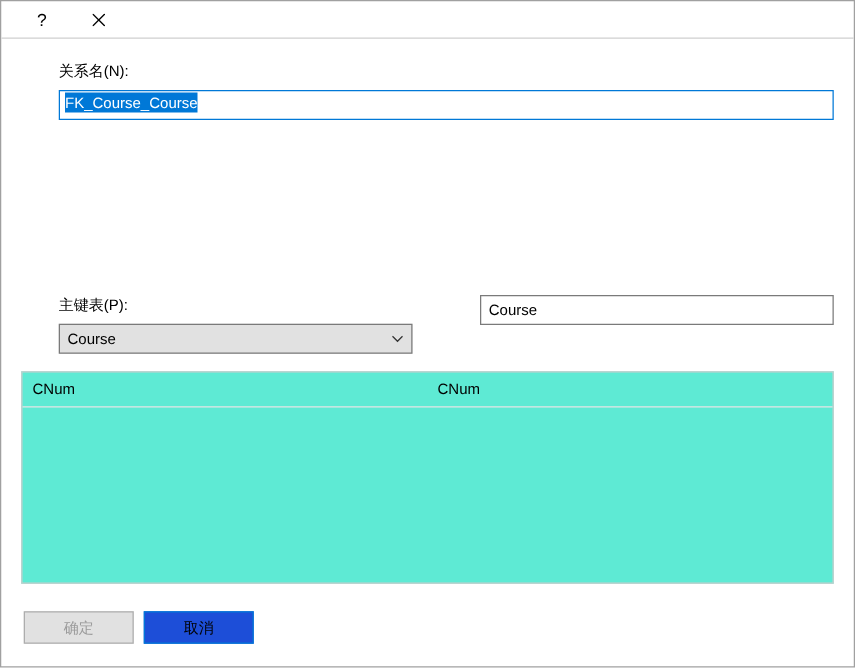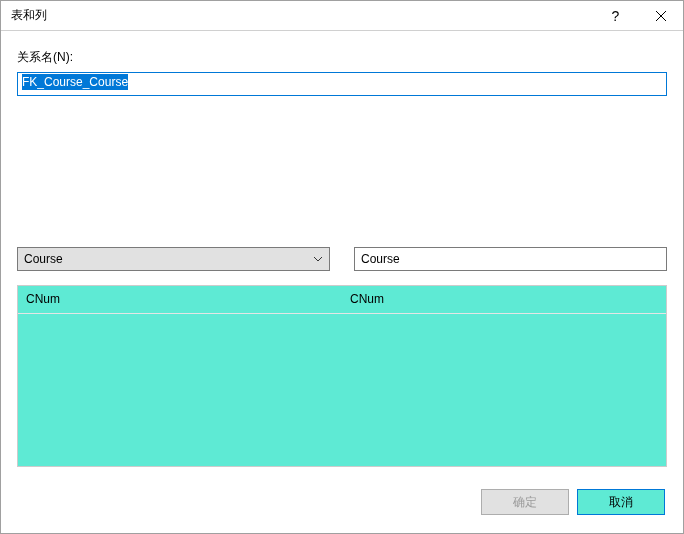--- a/index.html
+++ b/index.html
@@ -3,43 +3,42 @@
 <meta charset="utf-8">
 <style>
   * { box-sizing: border-box; font-family: "Microsoft YaHei", "Segoe UI", Tahoma, sans-serif; font-size: 12px; }
   body { margin: 0; background: #fff; width: 684px; height: 534px; display: flex; flex-direction: column; border: 1px solid #a0a0a0; }
   .titlebar { height: 30px; display: flex; align-items: center; padding: 0 0 0 10px; border-bottom: 1px solid #d0d0d0; }
   .titlebar .title { flex: 1; }
   .titlebar .tbtn { width: 45px; height: 30px; display: flex; align-items: center; justify-content: center; }
   .titlebar .tbtn svg { width: 10px; height: 10px; }
   .content { flex: 1; padding: 18px 16px 10px 16px; display: flex; flex-direction: column; }
   .row { display: flex; gap: 24px; }
-  .col { flex: 1; display: flex; flex-direction: column; }
+  .col { flex: 1; display: flex; flex-direction: column; margin-left: 30px; }
   .label { margin-bottom: 6px; }
   .textinput { width: 100%; height: 24px; border: 1px solid #0078d7; padding: 2px 4px; outline: none; }
   .textinput.selected { background: #fff; }
   .textinput .sel { background: #0078d7; color: #ffffff; padding: 1px 0; }
   .dropdown { width: 100%; height: 24px; border: 1px solid #7a7a7a; background: #e1e1e1; display: flex; align-items: center; padding: 0 6px; justify-content: space-between; }
   .dropdown .chev { width: 10px; height: 10px; }
   .readonly { width: 100%; height: 24px; border: 1px solid #7a7a7a; background: #fff; display: flex; align-items: center; padding: 0 6px; }
   .table-wrap { margin-top: 14px; border: 1px solid #ccc; flex: 1; background: #5eead4; display:flex; flex-direction:column; }
   .table-row { display: flex; height: 28px; }
   .table-row.header { border-bottom: 1px solid #e5e5e5; }
   .table-cell { flex: 1; padding: 6px 8px; }
-  .footer { display: flex; justify-content: flex-end; gap: 8px; padding: 12px 18px 18px 18px; }
+  .footer { display: flex; justify-content: flex-start; gap: 8px; padding: 12px 18px 18px 18px; }
   .btn { min-width: 88px; height: 26px; border: 1px solid #adadad; background: #e1e1e1; display: flex; align-items: center; justify-content: center; }
   .btn.disabled { color: #9b9b9b; background: #e1e1e1; }
-  .btn.default { border: 1px solid #0078d7; background: #5eead4; }
+  .btn.default { border: 1px solid #0078d7; background: #1d4ed8; }
   .helpq { font-size: 14px; }
 </style>
 </head>
 <body>
 
 <div class="titlebar">
-  <span class="title">表和列</span>
   <div class="tbtn">
       <span class="helpq">?</span>
     </div>
   <div class="tbtn">
     <svg viewBox="0 0 10 10">
         <line x1="0" y1="0" x2="10" y2="10" stroke="#000" stroke-width="1"></line>
         <line x1="10" y1="0" x2="0" y2="10" stroke="#000" stroke-width="1"></line>
       </svg>
   </div>
 </div>
@@ -48,20 +47,21 @@
 
   <div class="col" style="margin-bottom:18px;">
     <span class="label">关系名(N):</span>
     <div class="textinput selected">
       <span class="sel">FK_Course_Course</span>
     </div>
   </div>
 
   <div class="row">
     <div class="col">
+      <span class="label">主键表(P):</span>
       <div class="dropdown">
         <span>Course</span>
         <svg class="chev" viewBox="0 0 10 10">
             <polyline points="1,3 5,7 9,3" fill="none" stroke="#333" stroke-width="1"></polyline>
           </svg>
       </div>
     </div>
     <div class="col">
       <div class="readonly">
         <span>Course</span>

